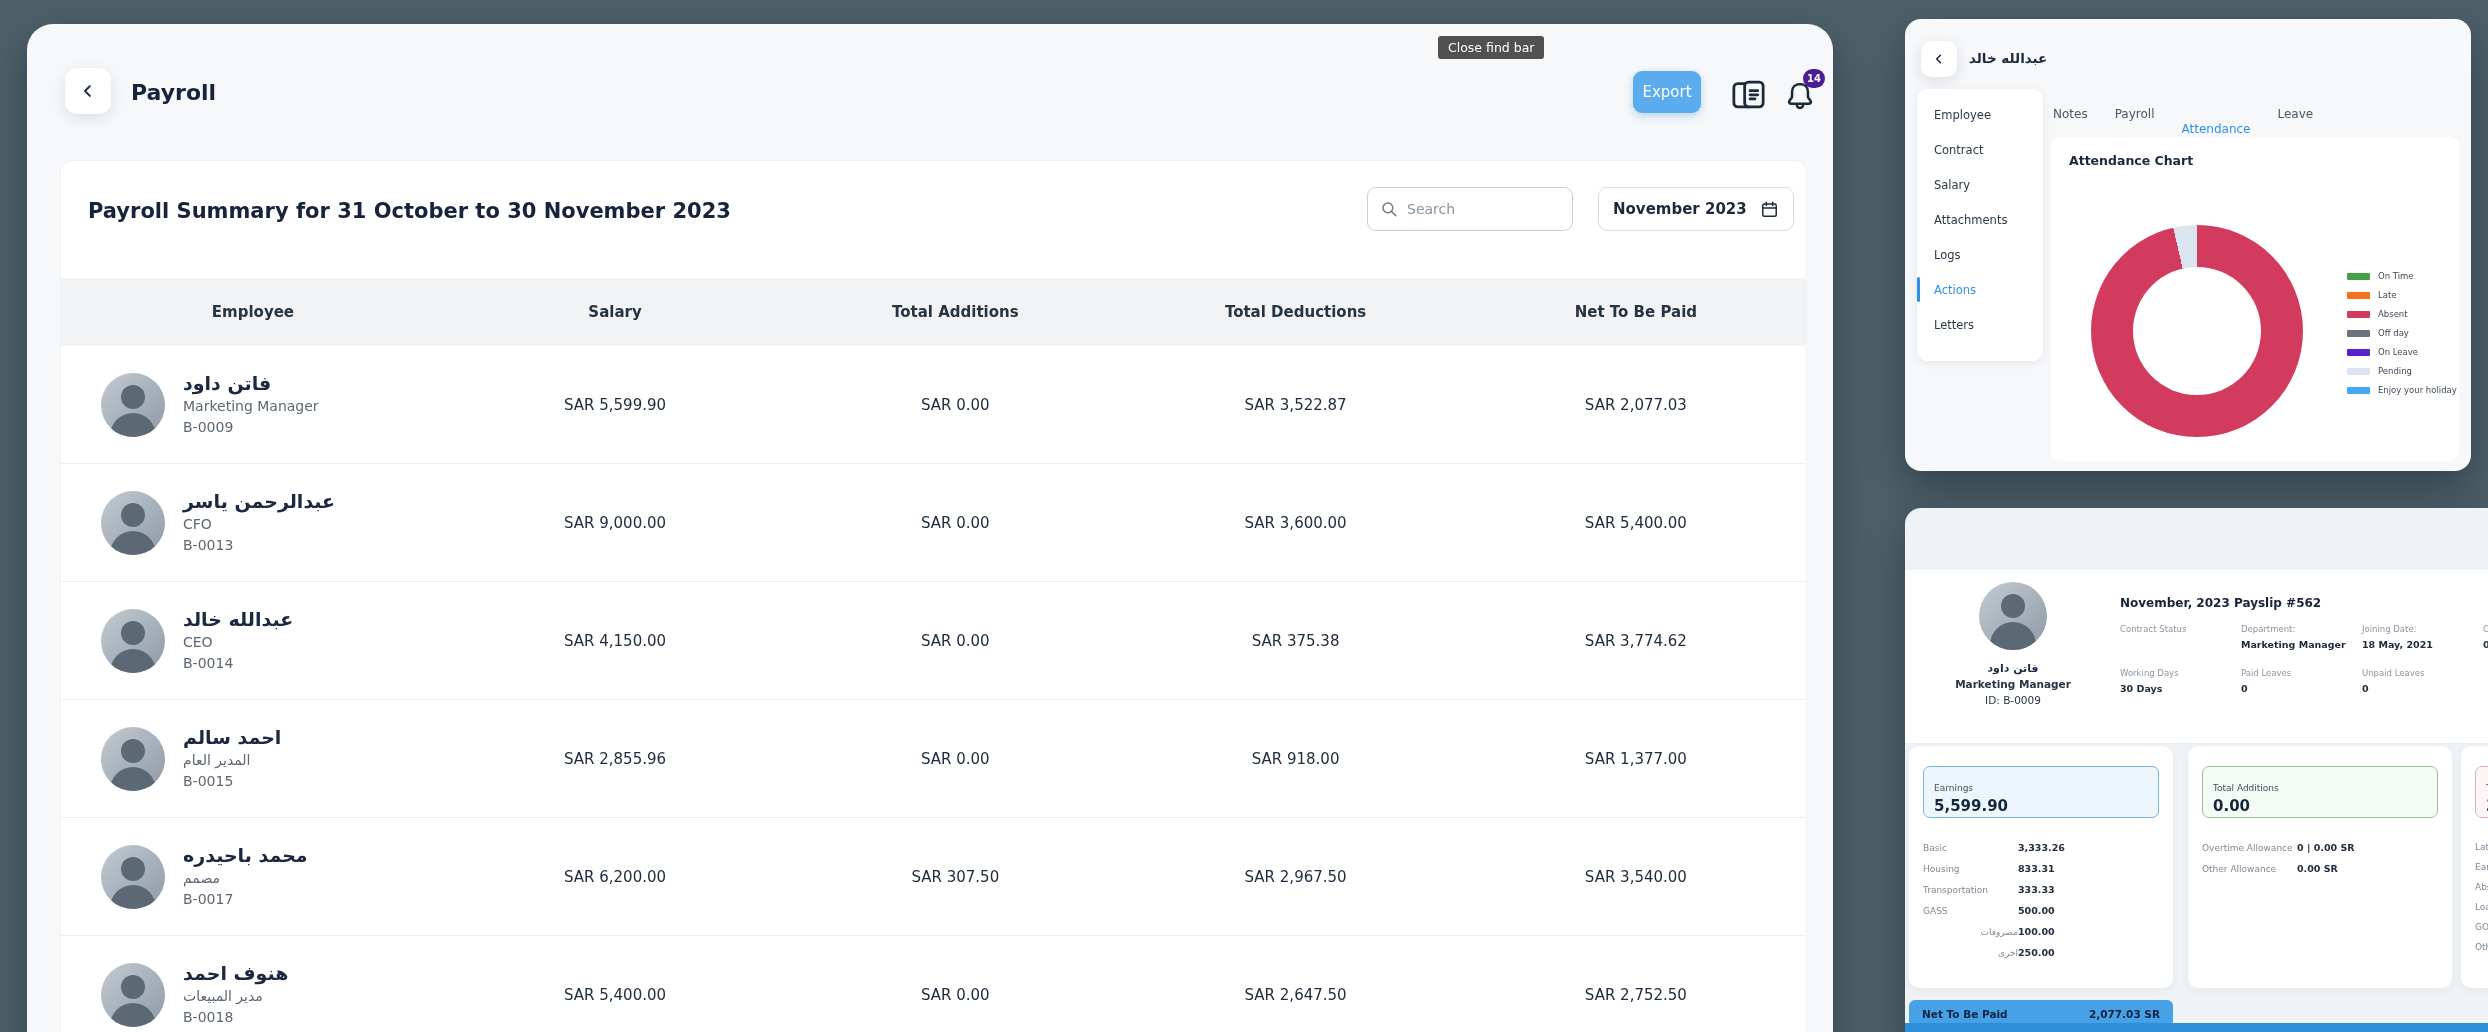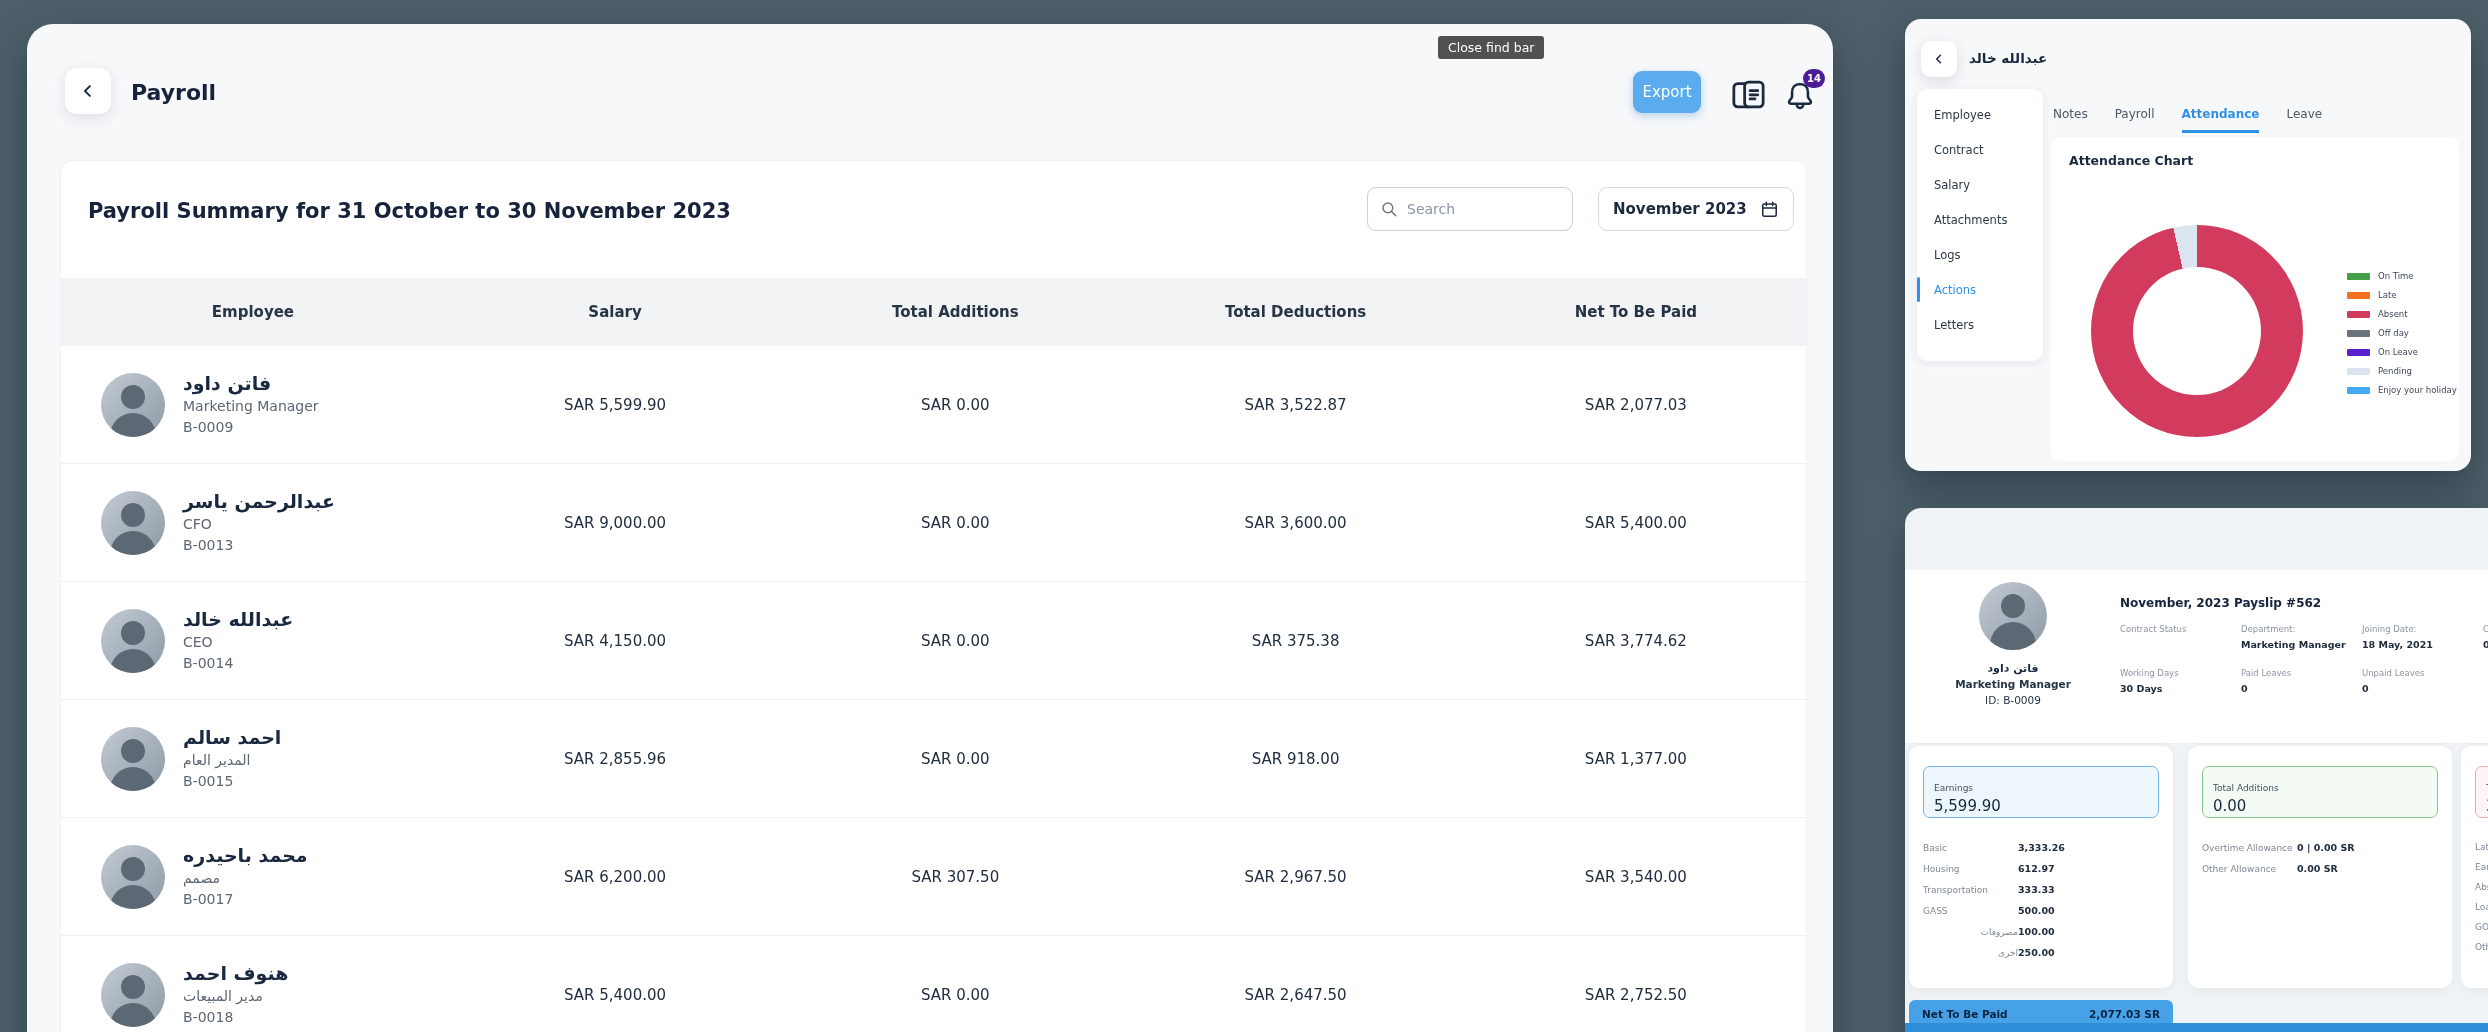--- a/index.html
+++ b/index.html
@@ -73,21 +73,21 @@
   .emp-panel-title { position:absolute; left:64px; top:31px; font-size:13.5px; font-weight:bold; color:#1b2940; }
   .side-card { position:absolute; left:12px; top:70px; width:126px; height:272px; background:#fff;
                border-radius:10px; box-shadow:0 2px 10px rgba(25,39,57,.07); padding:8px 0; }
   .side-item { position:relative; height:35px; display:flex; align-items:center; padding-left:17px;
                font-size:11.5px; color:#2b3847; cursor:pointer; }
   .side-item .bar { position:absolute; left:0; top:5px; bottom:5px; width:3px; border-radius:2px; background:transparent; }
   .side-item.active { color:#2f90e8; }
   .side-item.active .bar { background:#2f90e8; }
   .tabs { position:absolute; left:148px; top:88px; display:flex; gap:27px; font-size:12px; color:#4c5866; }
   .tab { padding-bottom:9px; border-bottom:3px solid transparent; cursor:pointer; }
-  .tab.active { color:#2f90e8; border-color:#2f90e8; font-weight:700; }
+  .tab.active { color:#2f90e8; border-color:#2f90e8; font-weight:400;margin-top:15px; }
   .att-card { position:absolute; left:146px; top:118px; right:12px; bottom:10px; background:#fff; border-radius:10px; }
   .att-title { position:absolute; left:18px; top:16px; font-size:12.5px; font-weight:bold; color:#1b2940; }
   .donut { position:absolute; left:40px; top:88px; width:212px; height:212px; border-radius:50%;
            background:#d23b5e; }
   .donut::after { content:""; position:absolute; inset:42px; background:#fff; border-radius:50%; }
   .legend { position:absolute; left:296px; top:134px; display:flex; flex-direction:column; gap:9px; }
   .leg-item { display:flex; align-items:center; gap:8px; }
   .leg-swatch { width:23px; height:7px; border-radius:1px; flex:none; }
   .leg-label { font-size:8.5px; color:#3e4a57; }
 
@@ -110,21 +110,21 @@
   .info-grid { position:absolute; left:215px; top:54px; display:grid;
                grid-template-columns:repeat(4,121px); row-gap:17px; }
   .info-lbl { font-size:8.5px; color:#8d95a1; white-space:nowrap; }
   .info-val { font-size:9.5px; font-weight:bold; color:#1d2a3a; margin-top:5px; white-space:nowrap; min-height:12px; }
   .pcard { position:absolute; top:238px; width:264px; height:242px; background:#fff; border-radius:10px;
            box-shadow:0 2px 10px rgba(25,39,57,.05); }
   .pcard-1 { left:4px; } .pcard-2 { left:283px; } .pcard-3 { left:556px; }
   .pbox { position:absolute; left:14px; top:20px; right:14px; height:52px; border-radius:7px;
           border:1px solid; padding:16px 10px; }
   .pbox-lbl { font-size:9px; color:#46525f; }
-  .pbox-val { font-size:15px; font-weight:normal; color:#16273c; margin-top:4px; }
+  .pbox-val { font-size:15px; font-weight:bold; color:#16273c; margin-top:4px; }
   .pcard--blue .pbox { border-color:#74b4e6; background:#edf6fd; }
   .pcard--green .pbox { border-color:#8bc98f; background:#f4fbf4; }
   .pcard--red .pbox { border-color:#e9aeb4; background:#fdf5f5; }
   .pitems { position:absolute; left:14px; right:8px; top:96px; display:flex; flex-direction:column; gap:10px; }
   .pitem { display:flex; align-items:baseline; }
   .pitem-lbl { width:95px; flex:none; font-size:9px; color:#7f8894; }
   .pitem-val { font-size:9.5px; font-weight:bold; color:#212e3f; }
   .net-bar { position:absolute; left:4px; top:492px; width:264px; height:27px; background:#46a1e6;
              border-radius:6px; display:flex; justify-content:space-between; align-items:center;
              padding:0 13px; }
@@ -446,21 +446,21 @@
     </div>
     <div class="pitems">
 
         <div class="pitem">
           <span class="pitem-lbl" dir="auto">Basic</span>
           <span class="pitem-val">3,333.26</span>
         </div>
 
         <div class="pitem">
           <span class="pitem-lbl" dir="auto">Housing</span>
-          <span class="pitem-val">612.97</span>
+          <span class="pitem-val">833.31</span>
         </div>
 
         <div class="pitem">
           <span class="pitem-lbl" dir="auto">Transportation</span>
           <span class="pitem-val">333.33</span>
         </div>
 
         <div class="pitem">
           <span class="pitem-lbl" dir="auto">GASS</span>
           <span class="pitem-val">500.00</span>

